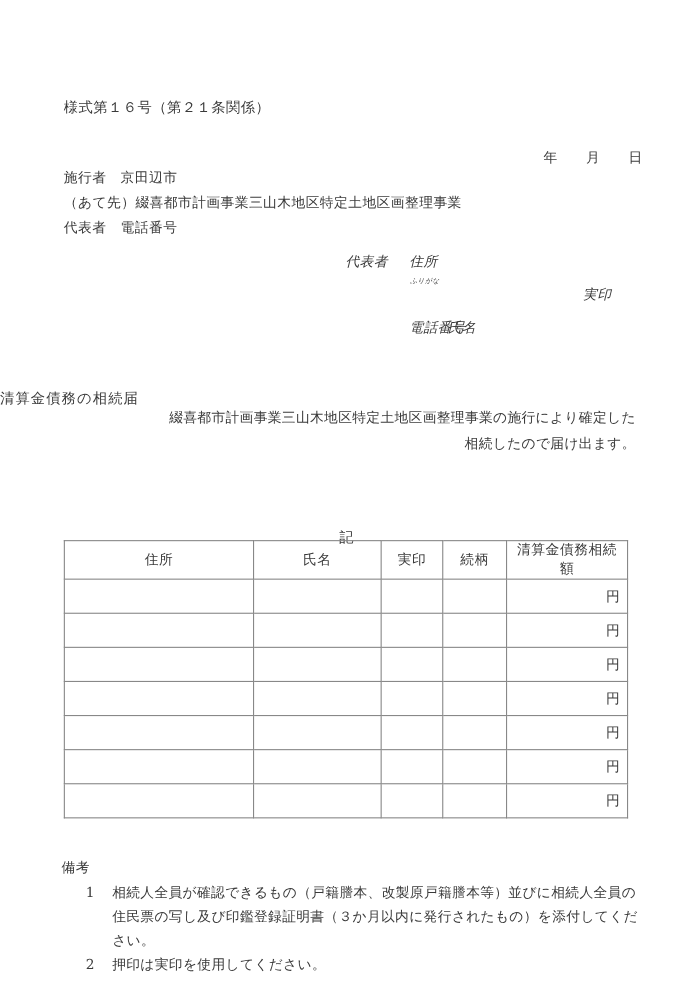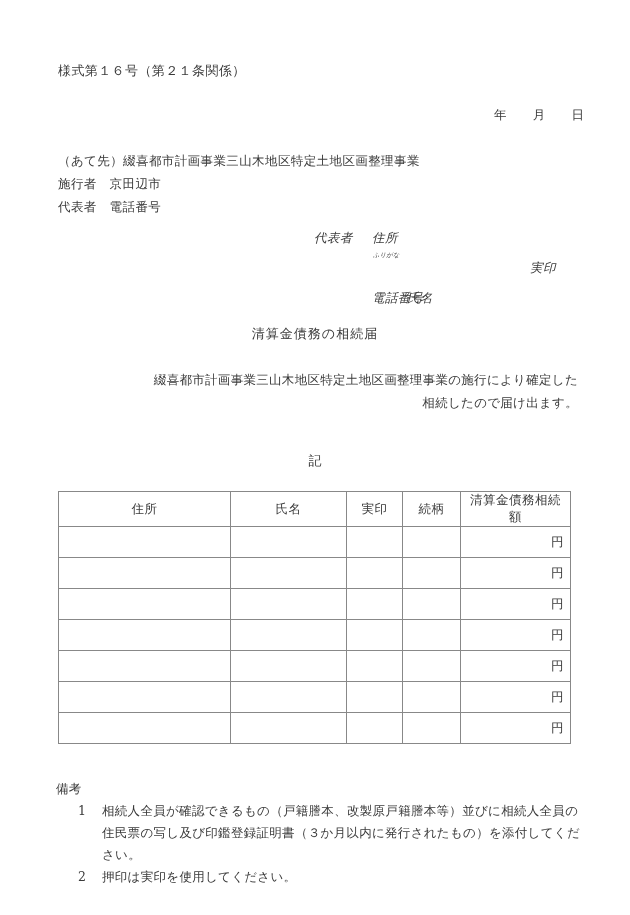--- a/index.html
+++ b/index.html
@@ -17,21 +17,21 @@
     overflow: hidden;
   }
   .page {
     position: absolute;
     left: 0; top: 0;
     width: 630px;
     height: 915px;
   }
 
   
-  .abs { position: absolute; white-space: pre; }
+  .abs { position: absolute; white-space: pre; margin-top: 28px; }
   .ln  { font-size: 12.5px; letter-spacing: .6px; line-height: 1; }
 
   
   #form-number {
     left: 58px; top: 64px;
     font-size: 13px;
     letter-spacing: .4px;
   }
   #date-line {
     left: 494px; top: 109px;
@@ -72,21 +72,21 @@
     font-size: 6.2px;
     letter-spacing: .3px;
     color: #3a3a3a;
     white-space: pre;
   }
 
   
   #doc-title {
     left: 0; top: 325px;
     width: 630px;
-    text-align: center;
+    text-align: left;
     font-size: 13px;
     letter-spacing: 1px;
     white-space: pre;
   }
 
   
   #body-para {
     position: absolute;
     left: 58px; top: 368px;
     width: 520px;
@@ -153,22 +153,22 @@
 </head>
 <body>
 
 <div class="page">
 
   <div class="abs ln" id="form-number">様式第１６号（第２１条関係）</div>
 
   <div class="abs ln" id="date-line">年　　月　　日</div>
 
   <div id="addressee-block">
+    <div>施行者　京田辺市</div>
     <div>（あて先）綴喜都市計画事業三山木地区特定土地区画整理事業</div>
-    <div>施行者　京田辺市</div>
     <div>代表者　電話番号</div>
   </div>
 
   <div id="rep-block">
 
     <div class="rep-row">
       <span class="rep-label-main">代表者</span>
       <span class="rep-field">住所</span>
     </div>
 

